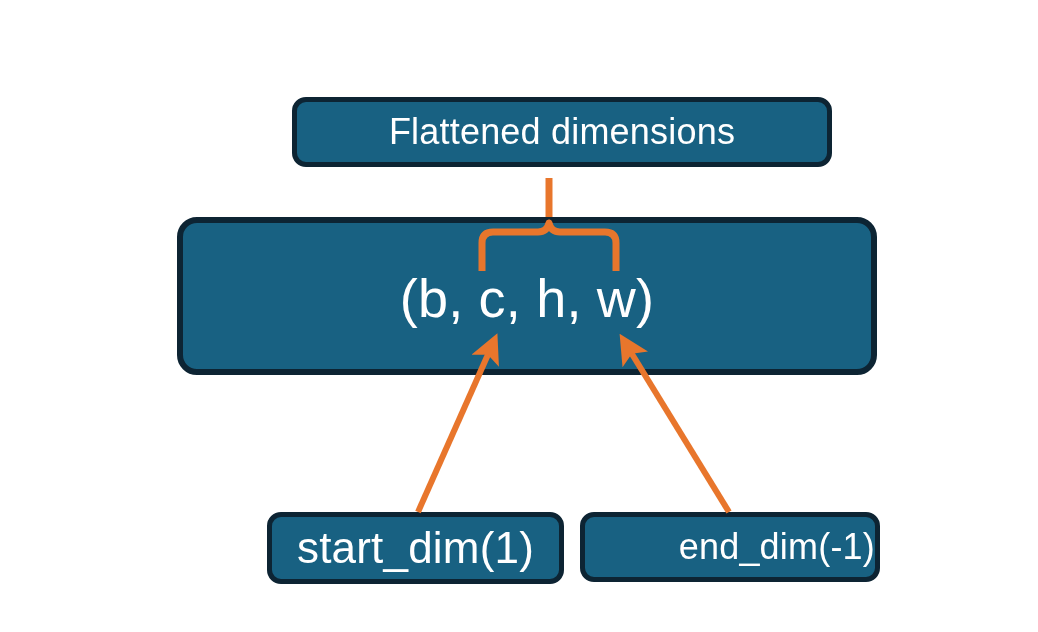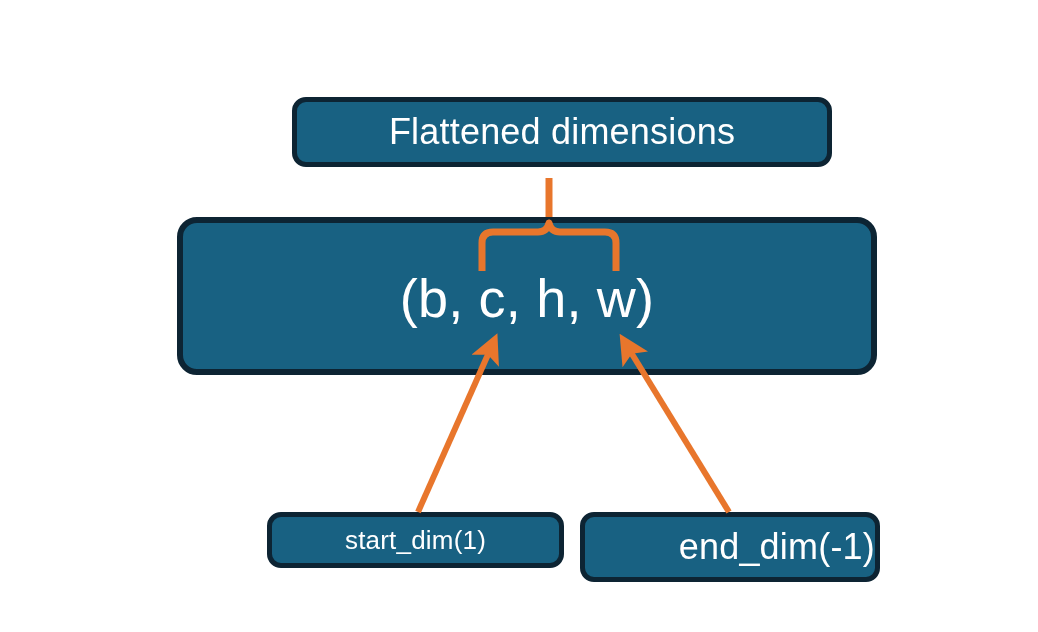--- a/index.html
+++ b/index.html
@@ -56,22 +56,22 @@
     left: 0;
     right: 0;
     top: 50%;
     transform: translateY(-46%);
     text-align: center;
   }
   #node-start {
     left: 267px;
     top: 512px;
     width: 297px;
-    height: 56px;
-    font-size: 26px;
+    height: 72px;
+    font-size: 44px;
   }
   #node-end {
     left: 580px;
     top: 512px;
     width: 300px;
     height: 70px;
     font-size: 36px;
     justify-content: flex-end;
   }
   svg.overlay {

